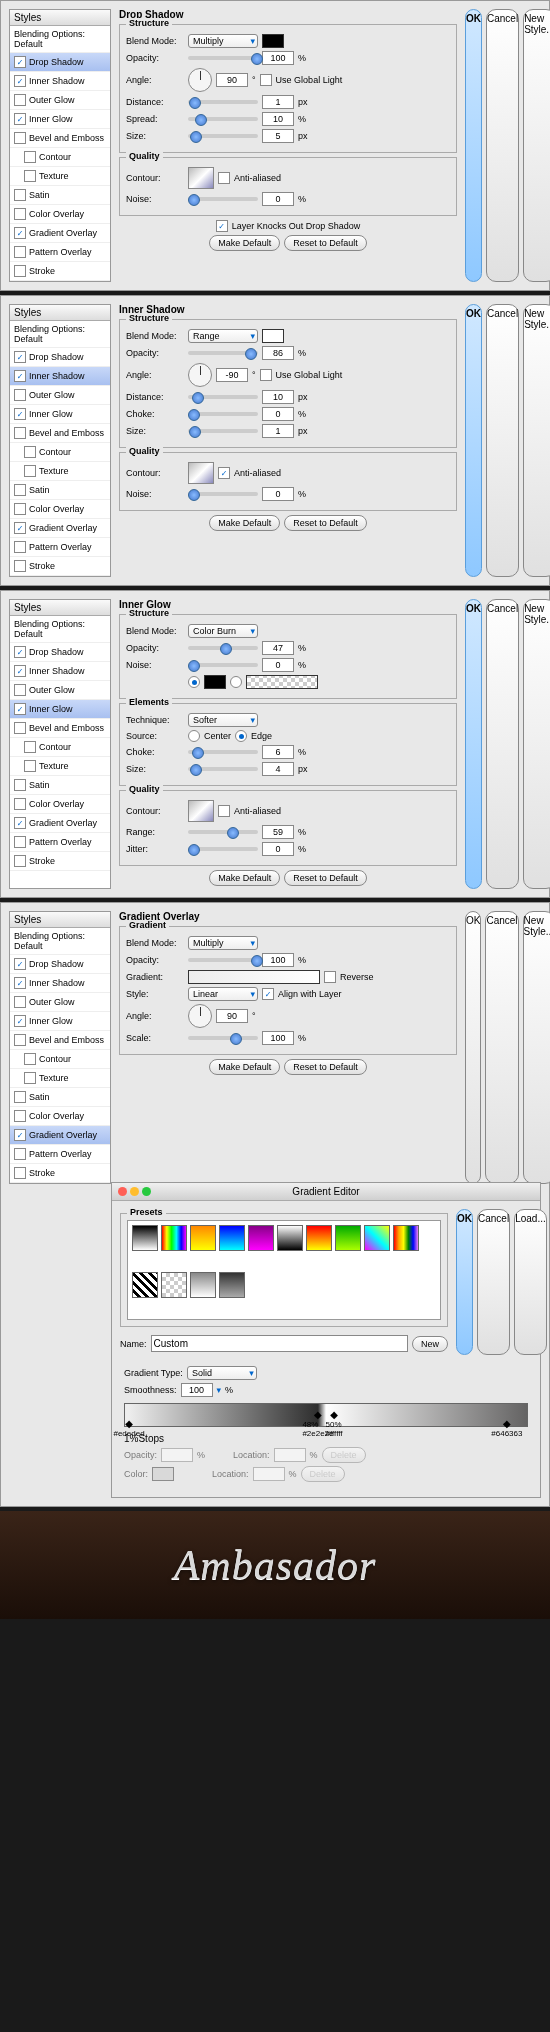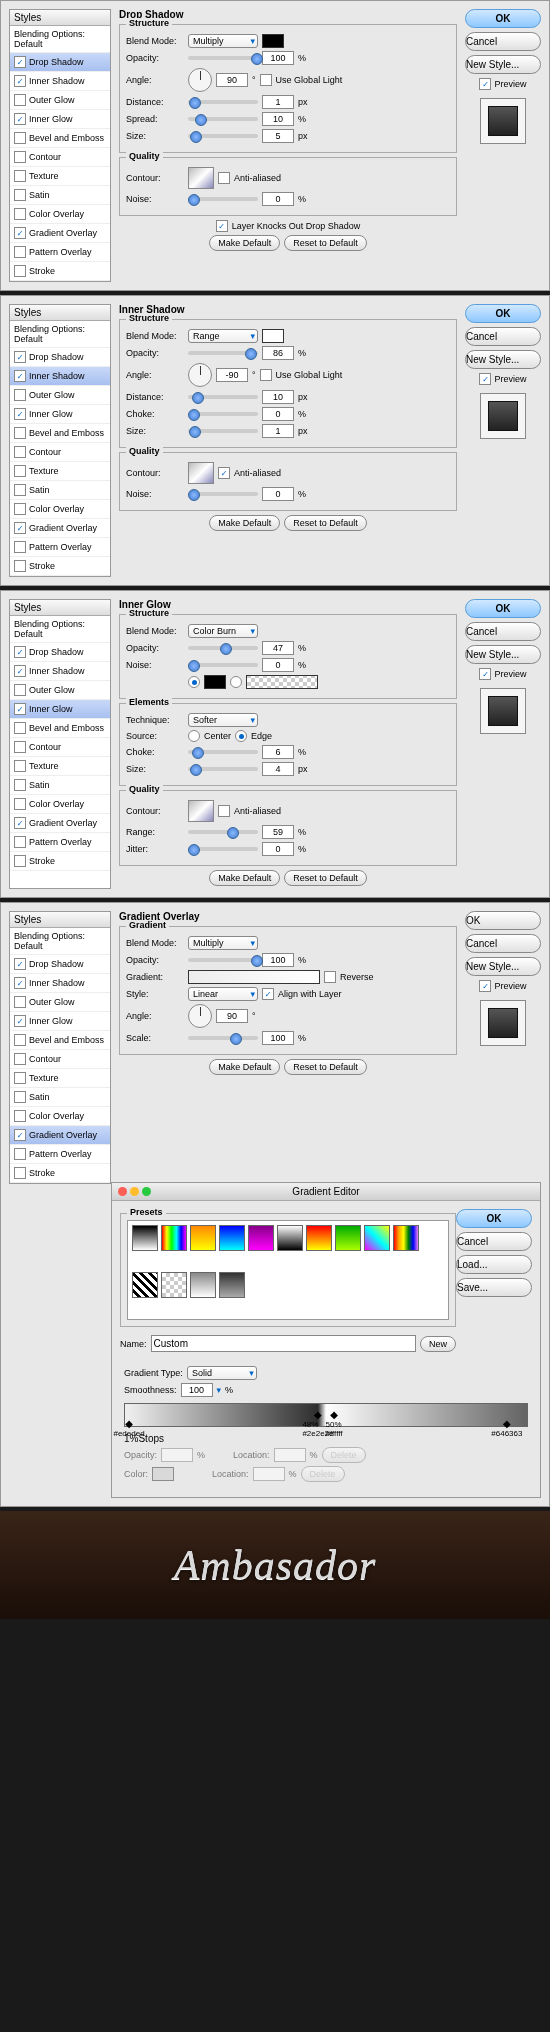--- a/index.html
+++ b/index.html
@@ -4,38 +4,38 @@
 <style>
 body{margin:0;font-family:"Lucida Grande",Helvetica,Arial,sans-serif;font-size:10px;background:#1a1a1a;width:550px}
 .panel{background:#e8e8e8;border:1px solid #999;margin-bottom:4px;position:relative}
 .titlebar{background:linear-gradient(#f5f5f5,#d8d8d8);border-bottom:1px solid #aaa;text-align:center;padding:4px;font-size:11px}
 .main{display:flex;padding:8px;gap:8px}
 .sidebar{width:100px;border:1px solid #999;background:#fff}
 .side-hdr{background:linear-gradient(#fafafa,#ddd);padding:2px 4px;border-bottom:1px solid #aaa;font-size:10px}
 .side-sub{padding:3px 4px;border-bottom:1px solid #eee;font-size:9px}
 .side-item{padding:3px 4px;border-bottom:1px solid #eee;display:flex;align-items:center;gap:3px;font-size:9px}
 .side-item.sel{background:linear-gradient(#c8d8f8,#a8c0f0)}
-.side-item.indent{padding-left:4px}
+.side-item.indent{padding-left:14px}
 .chk{width:10px;height:10px;border:1px solid #888;background:#fff;display:inline-flex;align-items:center;justify-content:center;font-size:8px;color:#06c}
 .center{flex:1}
 .fieldset{border:1px solid #aaa;margin:4px 0;padding:6px;position:relative}
 .legend{position:absolute;top:-7px;left:6px;background:#e8e8e8;padding:0 3px;font-size:9px;font-weight:bold}
 .row{display:flex;align-items:center;gap:4px;margin:3px 0;font-size:9px}
 .row label{width:58px;text-align:left}
 .select{background:linear-gradient(#fff,#eee);border:1px solid #888;padding:1px 14px 1px 4px;font-size:9px;position:relative;min-width:50px;border-radius:3px}
 .select::after{content:"▾";position:absolute;right:2px;top:1px;color:#06c}
 .swatch{width:20px;height:12px;border:1px solid #333;background:#000}
 .swatch.white{background:#fff}
 .slider{height:4px;background:#ccc;border-radius:2px;position:relative;width:70px}
 .thumb{width:10px;height:10px;background:radial-gradient(#8bf,#47c);border-radius:50%;position:absolute;top:-3px;border:1px solid #369}
 .num{width:28px;border:1px solid #888;background:#fff;text-align:center;padding:1px;font-size:9px}
 .dial{width:22px;height:22px;border:1px solid #888;border-radius:50%;background:#f5f5f5;position:relative}
 .dial::after{content:"";position:absolute;width:1px;height:9px;background:#333;left:50%;top:2px;transform-origin:bottom}
 .btn{background:linear-gradient(#fff,#e0e0e0);border:1px solid #888;border-radius:10px;padding:2px 8px;font-size:9px;cursor:pointer}
-.rightcol{width:76px;display:flex;flex-direction:column;gap:4px;align-items:stretch}
+.rightcol{width:76px;display:flex;flex-direction:row;gap:4px;align-items:stretch}
 .aqua{background:linear-gradient(#d0e8ff,#8ec8ff);border:1px solid #5a9edb;border-radius:10px;padding:3px 0;font-size:10px;text-align:center;font-weight:bold}
 .rbtn{background:linear-gradient(#fff,#e0e0e0);border:1px solid #888;border-radius:10px;padding:3px 0;font-size:10px;}
 .prevrow{display:flex;align-items:center;gap:3px;font-size:9px;justify-content:center}
 .prevbox{width:44px;height:44px;border:1px solid #888;background:#f5f5f5;margin:4px auto;display:flex;align-items:center;justify-content:center}
 .prevsq{width:28px;height:28px;background:linear-gradient(#555,#222);border:1px solid #111}
 .contour{width:24px;height:20px;border:1px solid #888;background:linear-gradient(135deg,#bbb 0%,#fff 50%,#88b 100%);display:inline-block}
 .radio{width:10px;height:10px;border:1px solid #888;border-radius:50%;background:#fff;display:inline-flex;align-items:center;justify-content:center}
 .radio.on::after{content:"";width:5px;height:5px;background:#06c;border-radius:50%}
 .gradbar{width:70px;height:12px;background:linear-gradient(90deg,#000,#fff);border:1px solid #333}
 .gradbar.checker{background:repeating-conic-gradient(#ccc 0 25%,#fff 0 50%) 0/8px 8px}
@@ -622,21 +622,21 @@
 
 <div class="ge-panel" style="margin:-10px 8px 8px 110px">
 <div class="ge-tb">
 <div class="tlights">
           <span class="tl" style="background:#ff5f56"></span>
           <span class="tl" style="background:#ffbd2e"></span>
           <span class="tl" style="background:#27c93f"></span>
         </div>
 <span>Gradient Editor</span>
 </div>
-<div style="display:flex;padding:8px;gap:0">
+<div style="display:flex;padding:8px;gap:8px">
 <div style="flex:1">
 <div class="fieldset">
 <div class="legend">Presets</div>
 <div class="presets">
 <div class="preset" style="background:linear-gradient(#000,#fff)"></div>
 <div class="preset" style="background:linear-gradient(90deg,red,yellow,lime,cyan,blue,magenta)"></div>
 <div class="preset" style="background:linear-gradient(#f80,#ff0)"></div>
 <div class="preset" style="background:linear-gradient(#00f,#0ff)"></div>
 <div class="preset" style="background:linear-gradient(#808,#f0f)"></div>
 <div class="preset" style="background:linear-gradient(#fff,#000)"></div>

